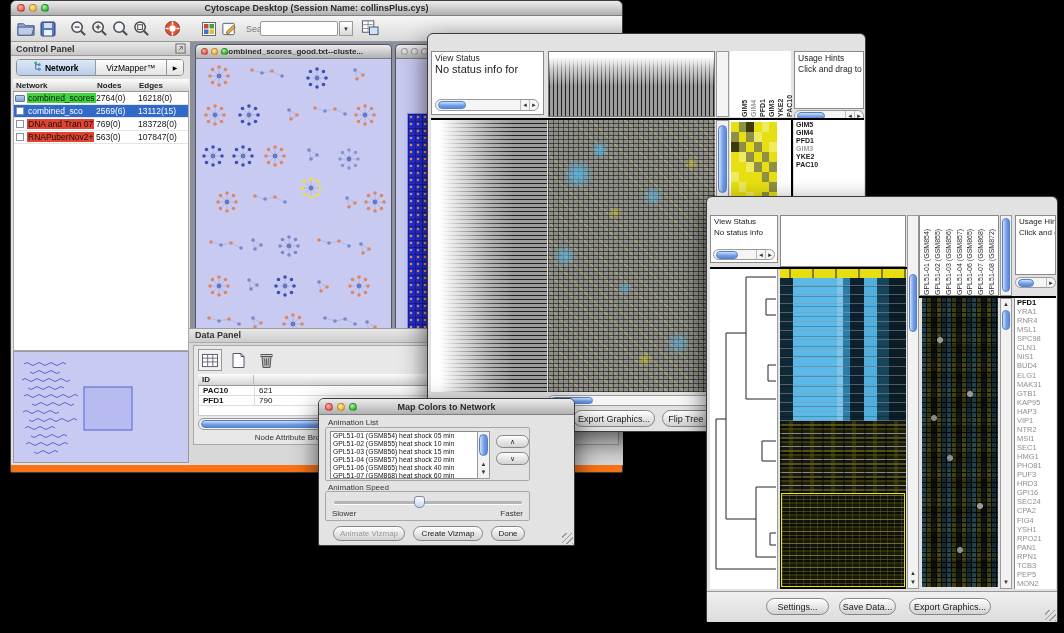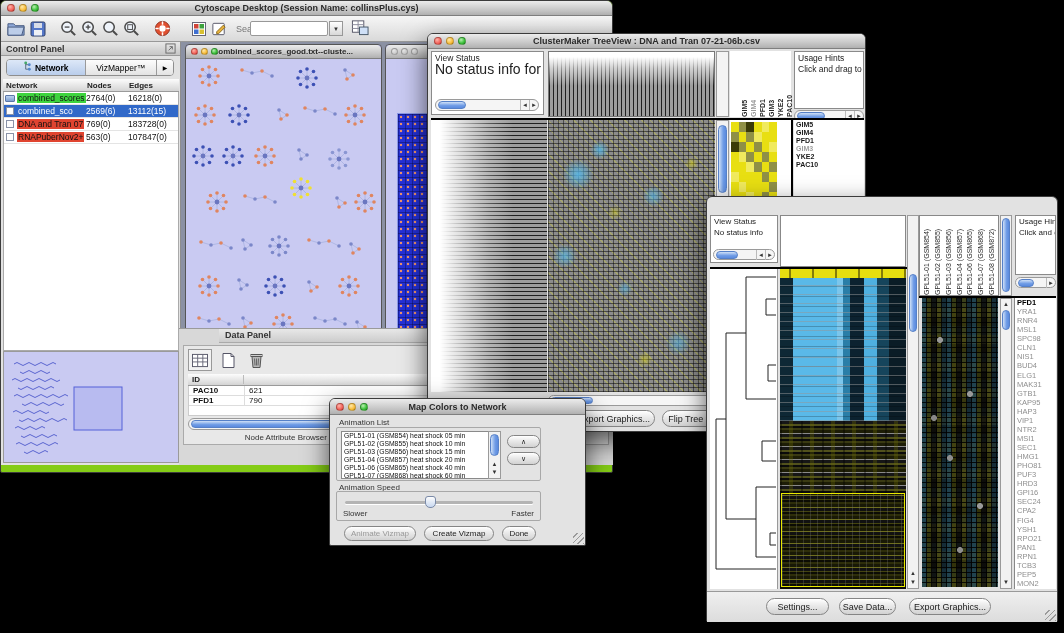--- a/index.html
+++ b/index.html
@@ -95,21 +95,21 @@
     repeating-linear-gradient(0deg,rgba(10,10,60,.4) 0 1px,transparent 1px 7px);
     background-size:7px 7px,auto,auto;border:1px solid #8a97e8;}
   .thead{background:linear-gradient(#fcfcfc,#d4d4d4);border-bottom:1px solid #9a9a9a;display:flex;font-size:8px;font-weight:bold;color:#222;}
   .icbtn{display:flex;align-items:center;justify-content:center;}
 </style>
 </head>
 <body>
 
 <div id="desktop">
 
-  <section class="win" style="left:0;top:5;width:613px;height:473px;background:#84cc16;z-index:1;">
+  <section class="win" style="left:10px;top:5;width:613px;height:473px;background:#f97316;z-index:1;">
     <div class="tbar">
       <div class="lights">
         <span class="lt r"></span>
         <span class="lt y"></span>
         <span class="lt g"></span>
       </div>
       <span>Cytoscape Desktop (Session Name: collinsPlus.cys)</span>
     </div>
 
     <div class="abs" style="left:0;top:15px;width:611px;height:26px;background:linear-gradient(#f6f6f6,#d9d9d9);border-bottom:1px solid #989898;display:flex;align-items:center;gap:4px;padding-left:6px;">
@@ -385,21 +385,21 @@
           <use href="#ch" x="128" y="258" color="#7b87c9"></use>
           <use href="#tr" x="170" y="262" color="#e0855f"></use>
         <use href="#tr" x="16" y="288" color="#7b87c9"></use>
           <use href="#ch" x="44" y="288" color="#e0855f"></use>
           <use href="#tr" x="86" y="290" color="#e0855f"></use>
           <use href="#ch" x="118" y="288" color="#e0855f"></use>
           <use href="#tr" x="160" y="288" color="#7b87c9"></use>
       </svg>
     </div>
 
-    <div class="abs" style="left:178px;top:327px;width:434px;height:137px;background:#d8d8d8;border-top:1px solid #9a9a9a;z-index:3;padding-left:40px;">
+    <div class="abs" style="left:178px;top:327px;width:434px;height:137px;background:#d8d8d8;border-top:1px solid #9a9a9a;z-index:3;">
       <div style="font-size:9px;font-weight:bold;color:#333;line-height:13px;padding-left:6px;background:linear-gradient(#e8e8e8,#cccccc);border-bottom:1px solid #aaa;">Data Panel</div>
       <div class="abs" style="left:4px;top:16px;width:426px;height:100px;background:#e8e8e8;border:1px solid #aaa;">
         <div class="abs icbtn" style="left:4px;top:3px;width:24px;height:22px;border:1px solid #999;background:#f2f2f2;">
             <svg width="18" height="15" viewBox="0 0 19 16">
               <rect x="1.5" y="1.5" width="16" height="13" fill="#fff" stroke="#556"></rect>
               <line x1="1.5" y1="5.5" x2="17.5" y2="5.5" stroke="#667"></line>
               <line x1="1.5" y1="9.5" x2="17.5" y2="9.5" stroke="#667"></line>
               <line x1="7" y1="1.5" x2="7" y2="14.5" stroke="#667"></line>
               <line x1="12.5" y1="1.5" x2="12.5" y2="14.5" stroke="#667"></line>
             </svg>
@@ -443,32 +443,24 @@
         <span style="padding:1px 8px;white-space:nowrap;">Node Attribute Browser</span>
             <span style="padding:1px 8px;white-space:nowrap;">Edge Attribute Browser</span>
             <span style="padding:1px 8px;white-space:nowrap;">Network Attribute Browser</span>
           </div>
       </div>
     </div>
 
   </section>
 
   <section class="win" style="left:427px;top:33px;width:439px;height:399px;background:#e2e2e2;z-index:5;">
-    <div class="tbar">
-      <div class="lights">
-        <span class="lt r"></span>
-        <span class="lt y"></span>
-        <span class="lt g"></span>
-      </div>
-      <span>ClusterMaker TreeView : DNA and Tran 07-21-06b.csv</span>
-    </div>
 
     <div class="panelbox" style="left:3px;top:17px;width:113px;height:64px;">
       <div class="ptext" style="font-size:8.5px;">View Status</div>
-      <div class="ptext" style="font-size:14px;">No status info for</div>
+      <div class="ptext" style="font-size:11px;">No status info for</div>
       <div class="minisb" style="left:3px;bottom:3px;width:104px;">
           <span class="minithumb"></span>
           <span style="flex:1"></span>
           <span class="minarr">◄</span>
           <span class="minarr">►</span>
         </div>
     </div>
     <div class="abs cdendro" style="left:120px;top:17px;width:167px;height:66px;border:1px solid #777;"></div>
     <div class="abs" style="left:288px;top:17px;width:13px;height:66px;background:#f4f4f4;border:1px solid #9a9a9a;"></div>
     <div class="abs tv1cols" style="left:302px;top:17px;width:61px;height:66px;background:#fff;display:flex;justify-content:flex-start;padding-left:10px;gap:1px;">
@@ -676,21 +668,21 @@
       </div>
 
     <div class="abs" style="left:0;top:394px;width:350px;height:31px;background:linear-gradient(#efefef,#dcdcdc);border-top:1px solid #999;">
       <button class="abtn" style="left:59px;top:6px;width:63px;height:17px;">Settings...</button>
       <button class="abtn" style="left:132px;top:6px;width:57px;height:17px;">Save Data...</button>
       <button class="abtn" style="left:202px;top:6px;width:82px;height:17px;">Export Graphics...</button>
       <div class="grip"></div>
     </div>
   </section>
 
-  <section class="win" style="left:318px;top:398px;width:257px;height:148px;background:#e3e3e3;z-index:7;margin-left:11px;">
+  <section class="win" style="left:318px;top:398px;width:257px;height:148px;background:#e3e3e3;z-index:7;">
     <div class="tbar" style="height:16px;line-height:16px;">
       <div class="lights" style="top:4px;">
         <span class="lt r"></span>
         <span class="lt y"></span>
         <span class="lt g"></span>
       </div>
       <span>Map Colors to Network</span>
     </div>
     <div class="abs glabel" style="left:9px;top:19px;">Animation List</div>
     <div class="abs" style="left:6px;top:28px;width:205px;height:54px;border:1px solid #a8a8a8;border-radius:2px;">

